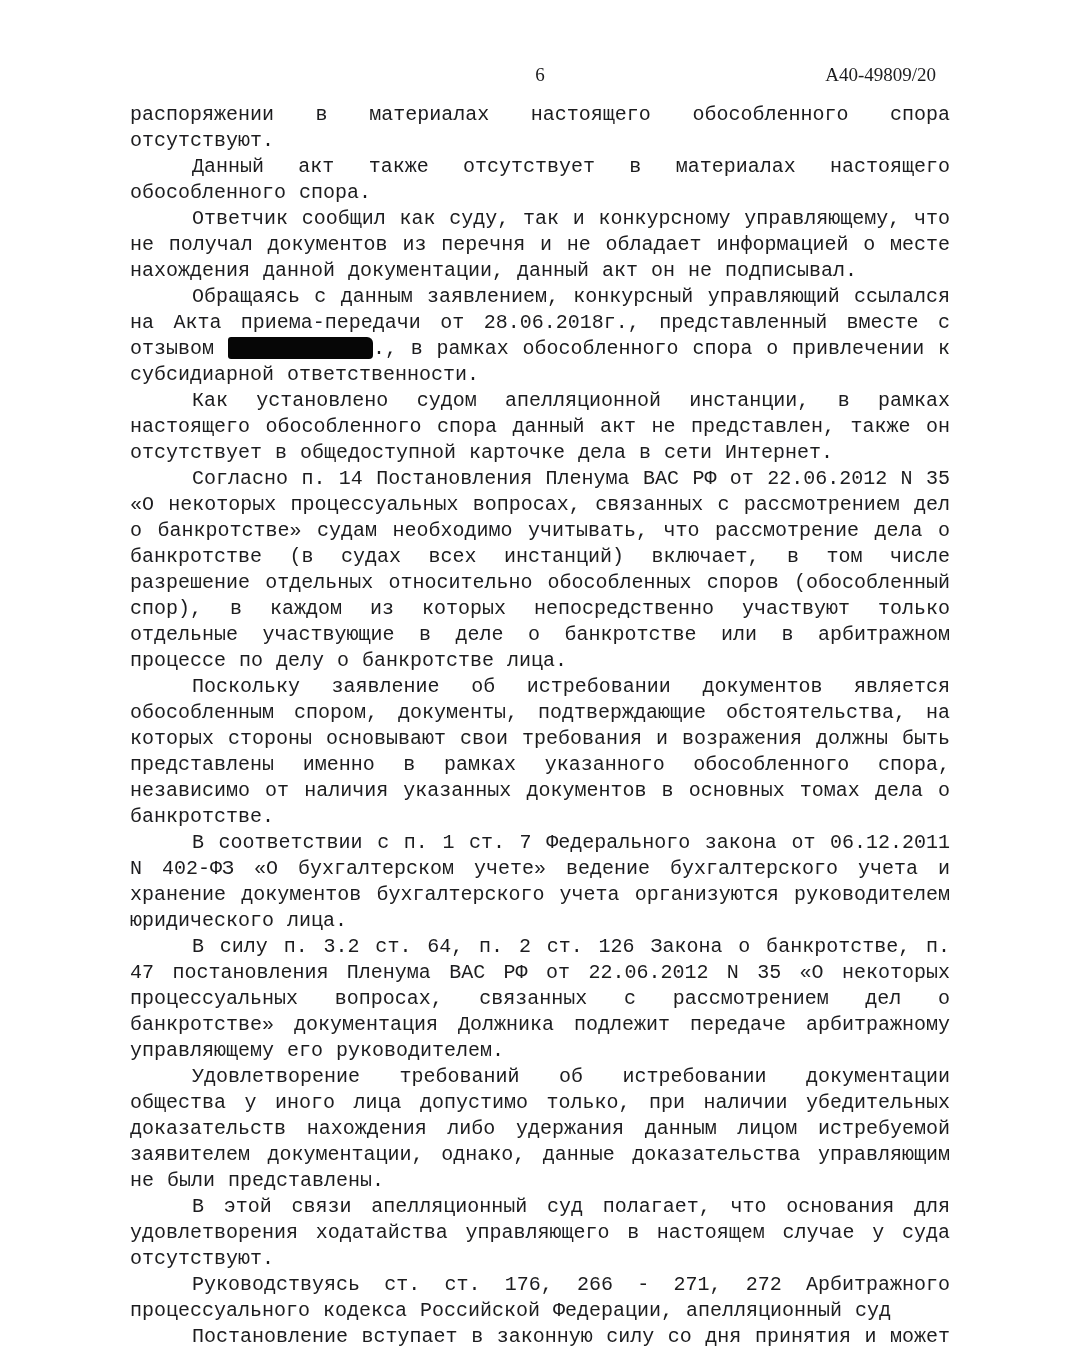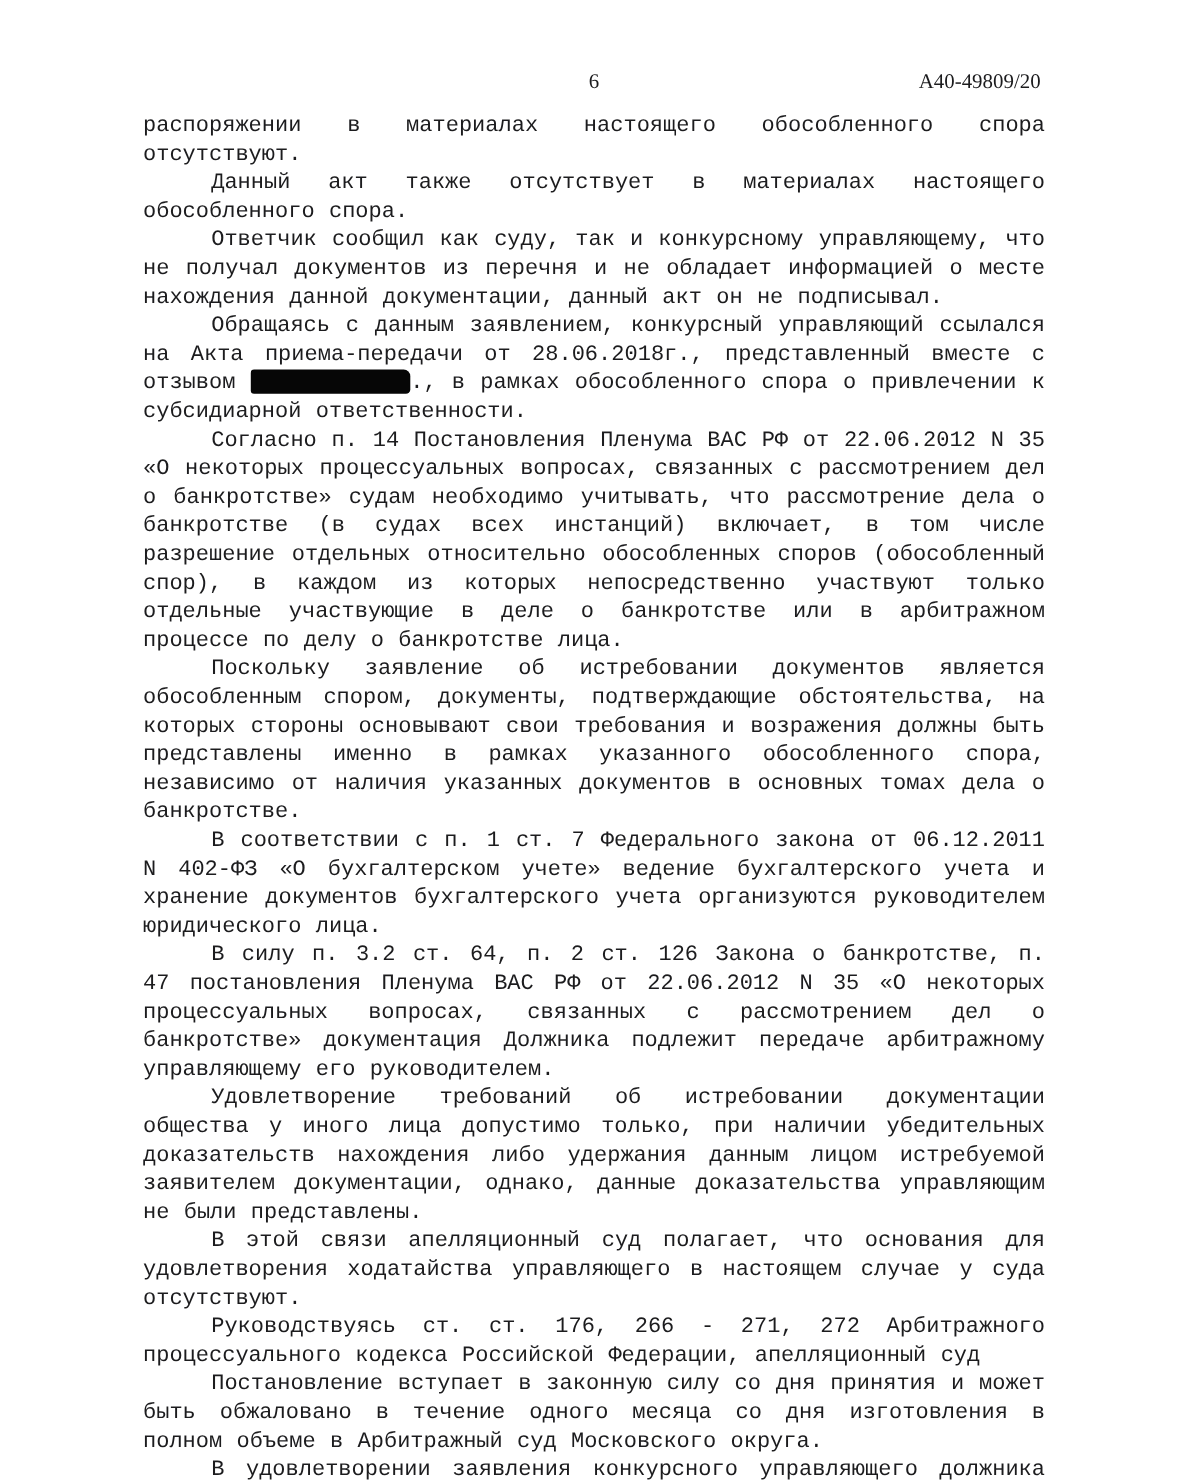--- a/index.html
+++ b/index.html
@@ -26,21 +26,21 @@
     margin-bottom: 14px;
     font-size: 19px;
   }
   .page-num {
     position: absolute;
     left: 50%;
     transform: translateX(-50%);
   }
   .case-num {
     position: absolute;
-    right: 4px;
+    right: 14px;
   }
   .content p {
     margin: 0;
     text-align: justify;
     text-indent: 62px;
     word-spacing: 1px;
     font-family: Liberation Mono, monospace;
   }
   .content p.noindent {
     text-indent: 0;
@@ -76,20 +76,21 @@
   <div class="content">
 
     <p class="noindent">распоряжении в материалах настоящего обособленного спора отсутствуют.</p>
 
     <p>Данный акт также отсутствует в материалах настоящего обособленного спора.</p>
 
     <p>Ответчик сообщил как суду, так и конкурсному управляющему, что не получал документов из перечня и не обладает информацией о месте нахождения данной документации, данный акт он не подписывал.</p>
 
     <p><span>Обращаясь с данным заявлением, конкурсный управляющий ссылался на Акта приема-передачи от 28.06.2018г., представленный вместе с отзывом</span> <span class="redact r145"></span><span>., в рамках обособленного спора о привлечении к субсидиарной ответственности.</span></p>
 
+    <p>Как установлено судом апелляционной инстанции, в рамках настоящего обособленного спора данный акт не представлен, также он отсутствует в общедоступной карточке дела в сети Интернет.</p>
 
     <p>Согласно п. 14 Постановления Пленума ВАС РФ от 22.06.2012 N 35 «О некоторых процессуальных вопросах, связанных с рассмотрением дел о банкротстве» судам необходимо учитывать, что рассмотрение дела о банкротстве (в судах всех инстанций) включает, в том числе разрешение отдельных относительно обособленных споров (обособленный спор), в каждом из которых непосредственно участвуют только отдельные участвующие в деле о банкротстве или в арбитражном процессе по делу о банкротстве лица.</p>
 
     <p>Поскольку заявление об истребовании документов является обособленным спором, документы, подтверждающие обстоятельства, на которых стороны основывают свои требования и возражения должны быть представлены именно в рамках указанного обособленного спора, независимо от наличия указанных документов в основных томах дела о банкротстве.</p>
 
     <p>В соответствии с п. 1 ст. 7 Федерального закона от 06.12.2011 N 402-ФЗ «О бухгалтерском учете» ведение бухгалтерского учета и хранение документов бухгалтерского учета организуются руководителем юридического лица.</p>
 
     <p>В силу п. 3.2 ст. 64, п. 2 ст. 126 Закона о банкротстве, п. 47 постановления Пленума ВАС РФ от 22.06.2012 N 35 «О некоторых процессуальных вопросах, связанных с рассмотрением дел о банкротстве» документация Должника подлежит передаче арбитражному управляющему его руководителем.</p>
 
     <p>Удовлетворение требований об истребовании документации общества у иного лица допустимо только, при наличии убедительных доказательств нахождения либо удержания данным лицом истребуемой заявителем документации, однако, данные доказательства управляющим не были представлены.</p>

